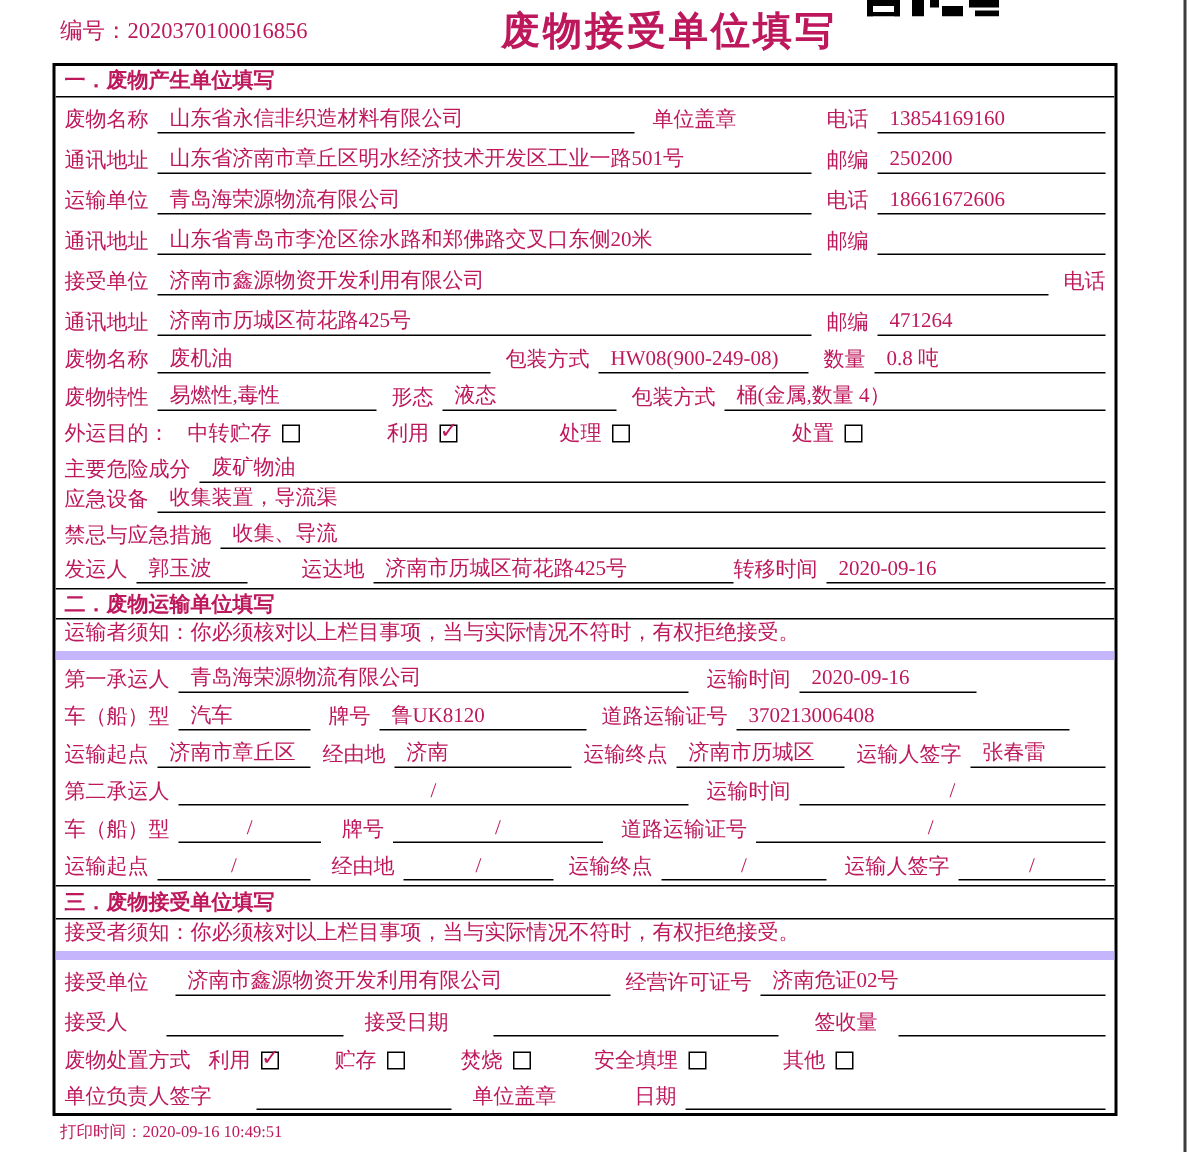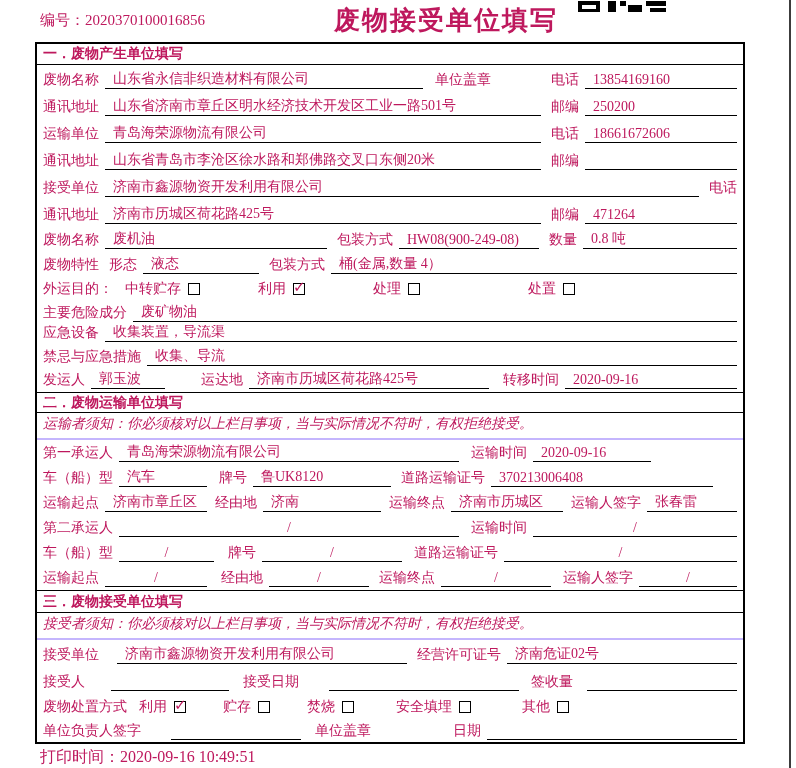--- a/index.html
+++ b/index.html
@@ -12,33 +12,33 @@
   .qr { position:absolute; left:578px; top:0; }
   .page-edge { position:absolute; left:789px; top:0; width:2px; height:768px; background:#3c3c3c; }
 
   .doc { position:absolute; left:35px; top:42px; width:710px; height:702px;
          border:2px solid #000; display:flex; flex-direction:column; overflow:hidden; }
   .sec-h { flex:none; display:flex; align-items:center; padding:0 6px;
            font-weight:bold; font-family:"Liberation Sans","DejaVu Sans",sans-serif;
            border-bottom:1px solid #000; }
   .sec-h.bt { border-top:1px solid #000; }
   .row { flex:none; display:flex; align-items:flex-end; padding:0 6px 3px 6px; overflow:hidden; }
-  .row.bb { border-bottom:2px solid #c4b5fd;font-style:italic; }
+  .row.bb { border-bottom:6px solid #c4b5fd; }
   .lbl { white-space:nowrap; flex:none; }
   .ul  { border-bottom:1px solid #000; padding:0 2px 0 8px; margin-left:6px;
          white-space:nowrap; overflow:hidden; flex:none; }
   .ul.ctr { text-align:center; padding:0 2px; }
   .fill { flex:1 1 auto; }
   .spacer { flex:1 1 auto; }
   .opt { display:inline-flex; align-items:center; white-space:nowrap; }
   .cb { display:inline-block; width:12px; height:12px; border:1.5px solid #000;
         margin-left:7px; margin-bottom:1px; position:relative; }
   .cb[data-checked="true"]::after { content:"\2713"; position:absolute; left:-1px; top:-6px;
         font-size:15px; font-weight:bold; font-family:"DejaVu Sans",sans-serif; }
-  .print { position:absolute; left:40px; top:747px; font-size:16px; white-space:nowrap; }
+  .print { position:absolute; left:40px; top:747px; font-size:11px; white-space:nowrap; }
 </style>
 </head>
 <body>
 
 <div class="page">
 
   <div class="serial">
     <span>编号：</span><span>2020370100016856</span>
   </div>
 
@@ -113,20 +113,21 @@
       <span class="lbl">废物名称</span>
       <span class="ul" style="width:222px">废机油</span>
       <span class="lbl" style="margin-left:10px">包装方式</span>
       <span class="ul" style="width:140px">HW08(900-249-08)</span>
       <span class="lbl" style="margin-left:10px">数量</span>
       <span class="ul fill">0.8 吨</span>
     </div>
 
     <div class="row" style="height:25px">
       <span class="lbl">废物特性</span>
+      <span class="ul" style="width:146px">易燃性,毒性</span>
       <span class="lbl" style="margin-left:10px">形态</span>
       <span class="ul" style="width:116px">液态</span>
       <span class="lbl" style="margin-left:10px">包装方式</span>
       <span class="ul fill">桶(金属,数量 4）</span>
     </div>
 
     <div class="row" style="height:24px">
       <span class="lbl">外运目的：</span>
       <span class="opt" style="margin-left:12px">
         <span>中转贮存</span>
@@ -159,21 +160,21 @@
     <div class="row" style="height:24px">
       <span class="lbl">禁忌与应急措施</span>
       <span class="ul fill">收集、导流</span>
     </div>
 
     <div class="row" style="height:23px">
       <span class="lbl">发运人</span>
       <span class="ul" style="width:74px">郭玉波</span>
       <span class="lbl" style="margin-left:36px">运达地</span>
       <span class="ul" style="width:240px">济南市历城区荷花路425号</span>
-      <span class="lbl" style="margin-left:14px">转移时间</span>
+      <span class="lbl" style="">转移时间</span>
       <span class="ul fill">2020-09-16</span>
     </div>
 
     <div class="sec-h bt" style="height:21px">
       <span>二．废物运输单位填写</span>
     </div>
 
     <div class="row bb" style="height:27px;align-items:center">
       <span class="lbl">运输者须知：</span>
       <span>你必须核对以上栏目事项，当与实际情况不符时，有权拒绝接受。</span>
@@ -247,21 +248,21 @@
       <span class="ul" style="width:290px;margin-left:18px">济南市鑫源物资开发利用有限公司</span>
       <span class="lbl" style="margin-left:10px">经营许可证号</span>
       <span class="ul fill">济南危证02号</span>
     </div>
 
     <div class="row" style="height:27px">
       <span class="lbl">接受人</span>
       <span class="ul" style="width:118px;margin-left:26px"></span>
       <span class="lbl" style="margin-left:14px">接受日期</span>
       <span class="ul" style="width:190px;margin-left:30px"></span>
-      <span class="lbl" style="margin-left:12px">签收量</span>
+      <span class="lbl" style="margin-left:24px">签收量</span>
       <span class="ul fill" style="margin-left:14px"></span>
     </div>
 
     <div class="row" style="height:25px">
       <span class="lbl">废物处置方式</span>
       <span class="opt" style="margin-left:12px">
         <span>利用</span>
         <span class="cb" data-checked="true"></span>
       </span>
       <span class="opt" style="margin-left:37px">
@@ -279,21 +280,21 @@
       <span class="opt" style="margin-left:51px">
         <span>其他</span>
         <span class="cb" data-checked="false"></span>
       </span>
     </div>
 
     <div class="row" style="height:24px">
       <span class="lbl">单位负责人签字</span>
       <span class="ul" style="width:130px;margin-left:30px"></span>
       <span class="lbl" style="margin-left:14px">单位盖章</span>
-      <span class="lbl" style="margin-left:82px">日期</span>
+      <span class="lbl" style="margin-left:52px">日期</span>
       <span class="ul fill"></span>
     </div>
 
   </div>
 
   <div class="print">
     <span>打印时间：</span><span>2020-09-16 10:49:51</span>
   </div>
 
 </div>

